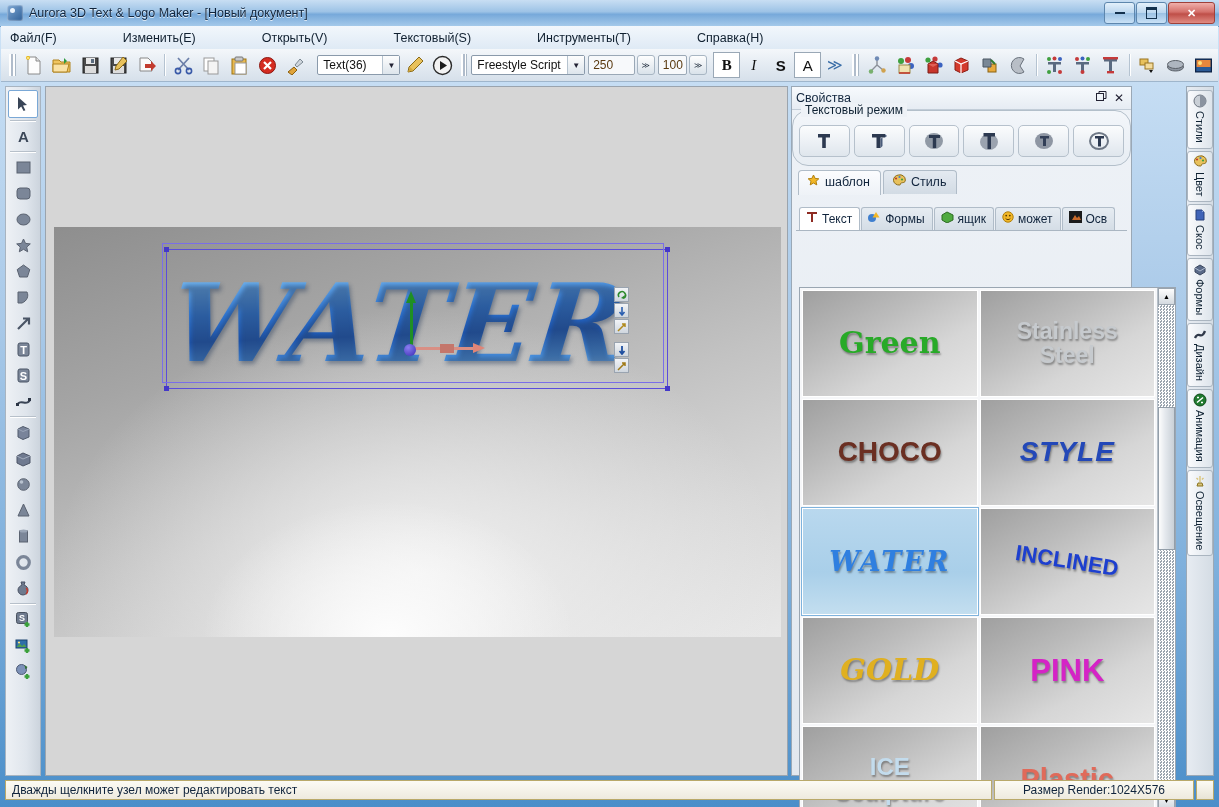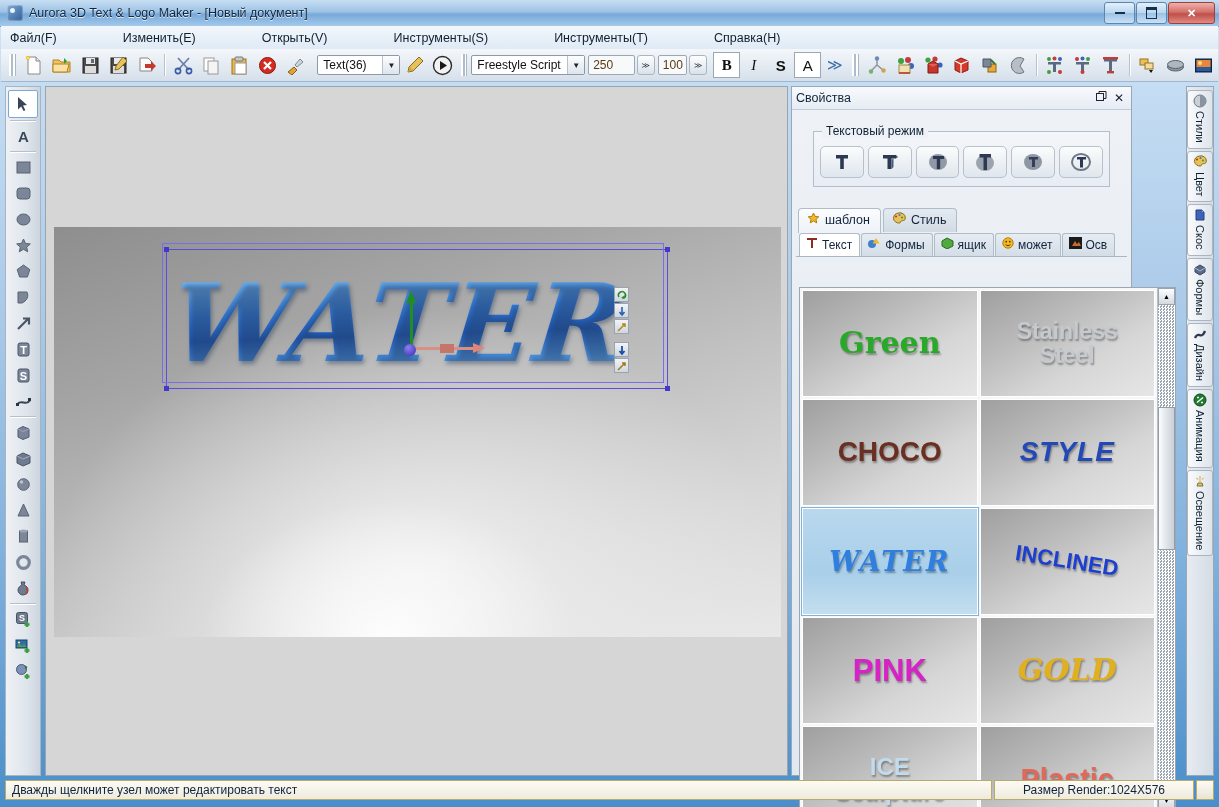--- a/index.html
+++ b/index.html
@@ -150,42 +150,42 @@
   .props{
     position:absolute;left:791px;top:86px;width:341px;height:690px;
     background:linear-gradient(180deg,#eef2f7,#e2e8ef);
     border:1px solid #9aa8b6;box-sizing:border-box;
   }
   .props-head{height:22px;display:flex;align-items:center;padding:0 4px;
     background:linear-gradient(180deg,#f7fafd,#e6ecf3);border-bottom:1px solid #c2cdd8;}
   .props-title{font-size:12.5px;color:#10243c;}
   .props-head .hbtns{margin-left:auto;display:flex;gap:7px;padding-right:3px;font-size:12px;color:#223;}
   .groupbox{
-    margin:21px;border:1px solid #b3bfca;border-radius:0;position:relative;
+    margin:0;border:1px solid #b3bfca;border-radius:16px;position:relative;
     background:linear-gradient(180deg,#f3f6fa,#e7edf3);
     padding:14px 6px 8px 6px;
   }
   .gb-legend{
     position:absolute;top:-8px;left:8px;background:#eef2f7;padding:0 4px;font-size:12px;color:#0f2233;
   }
   .modebtns{display:flex;gap:4px;}
   .modebtn{
     flex:1;height:30px;border:1px solid #b6c1cc;border-radius:5px;
     background:linear-gradient(180deg,#fbfcfd,#dfe6ed);
     display:flex;align-items:center;justify-content:center;
   }
   .tabstrip{display:flex;margin:4px 6px 0 6px;align-items:flex-start;gap:2px;}
   .tab{
     padding:3px 10px 4px 8px;font-size:12.5px;color:#10243c;
     border:1px solid #b0bcc8;border-bottom:none;border-radius:4px 4px 0 0;
     background:linear-gradient(180deg,#e4eaf1,#d2dbe4);
     display:flex;align-items:center;gap:5px;
   }
   .tab.active{background:linear-gradient(180deg,#fbfcfe,#eef2f7);padding-bottom:5px;}
-  .subtabs{display:flex;margin:0 4px;align-items:flex-end;gap:1px;
+  .subtabs{display:flex;margin:12px 4px;align-items:flex-end;gap:1px;
     border-bottom:1px solid #aab6c2;padding-left:3px;}
   .stab{
     padding:3px 7px 4px 6px;font-size:12px;color:#10243c;white-space:nowrap;
     border:1px solid #b0bcc8;border-bottom:none;border-radius:3px 3px 0 0;
     background:linear-gradient(180deg,#e6ecf2,#d4dde6);display:flex;align-items:center;gap:4px;
   }
   .stab.active{background:#fff;}
   .gridwrap{
     position:absolute;left:7px;top:200px;width:377px;height:523px;
     background:#f6f7f9;border:1px solid #9aa6b2;box-sizing:border-box;
@@ -257,21 +257,21 @@
           <span class="sq"></span>
         </div>
       <div class="winbtn close">✕</div>
     </div>
   </div>
 
   <div class="menubar">
     <div class="menuitem">Файл(F)</div>
     <div class="menuitem">Изменить(E)</div>
     <div class="menuitem">Открыть(V)</div>
-    <div class="menuitem">Инструменты(S)</div>
+    <div class="menuitem">Текстовый(S)</div>
     <div class="menuitem">Инструменты(T)</div>
     <div class="menuitem">Справка(H)</div>
   </div>
 
   <div class="toolbar">
     <div class="grip"></div>
 
     <div class="tbtn">
       <svg class="ico" width="19" height="19" viewBox="0 0 19 19">
           <path d="M4 1h8l4 4v13H4z" fill="#fdfdfd" stroke="#8a8a8a"></path>
@@ -819,25 +819,25 @@
 
         <div class="thumb" style="background:linear-gradient(180deg,#b9d8ee 0%,#a9cfe9 60%,#c3deef 100%);outline:1px solid #7fb3dd;">
           <span class="lbl" style="color:#2f7fe0;font-style:italic;font-family:'DejaVu Serif',serif;font-size:27px;letter-spacing:2px;">WATER</span>
         </div>
 
         <div class="thumb">
           <span class="lbl" style="color:#1d3fcf;font-size:22px;transform:rotate(9deg);display:inline-block;">INCLINED</span>
         </div>
 
         <div class="thumb">
+          <span class="lbl" style="color:#e0b020;font-style:italic;font-family:'DejaVu Serif',serif;font-size:30px;">GOLD</span>
+        </div>
+
+        <div class="thumb">
           <span class="lbl" style="color:#d523c6;font-size:31px;">PINK</span>
-        </div>
-
-        <div class="thumb">
-          <span class="lbl" style="color:#e0b020;font-style:italic;font-family:'DejaVu Serif',serif;font-size:30px;">GOLD</span>
         </div>
 
         <div class="thumb">
           <span class="lbl" style="color:#c3dced;font-size:24px;white-space:normal;width:120px;">ICE Sculpture</span>
         </div>
 
         <div class="thumb">
           <span class="lbl" style="color:#e06a5a;font-size:29px;">Plastic</span>
         </div>
 

